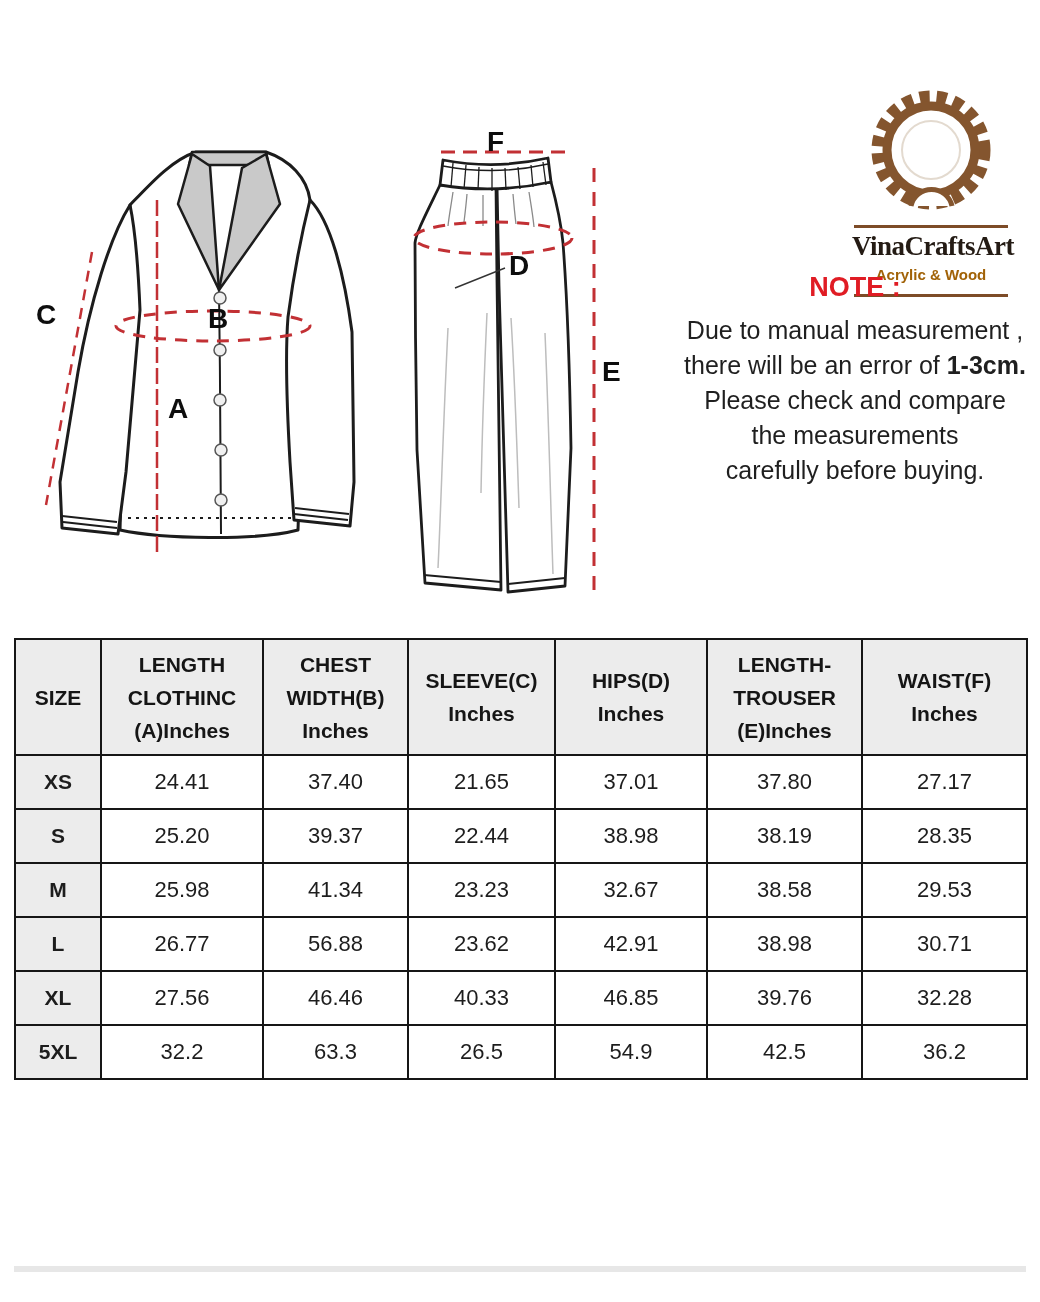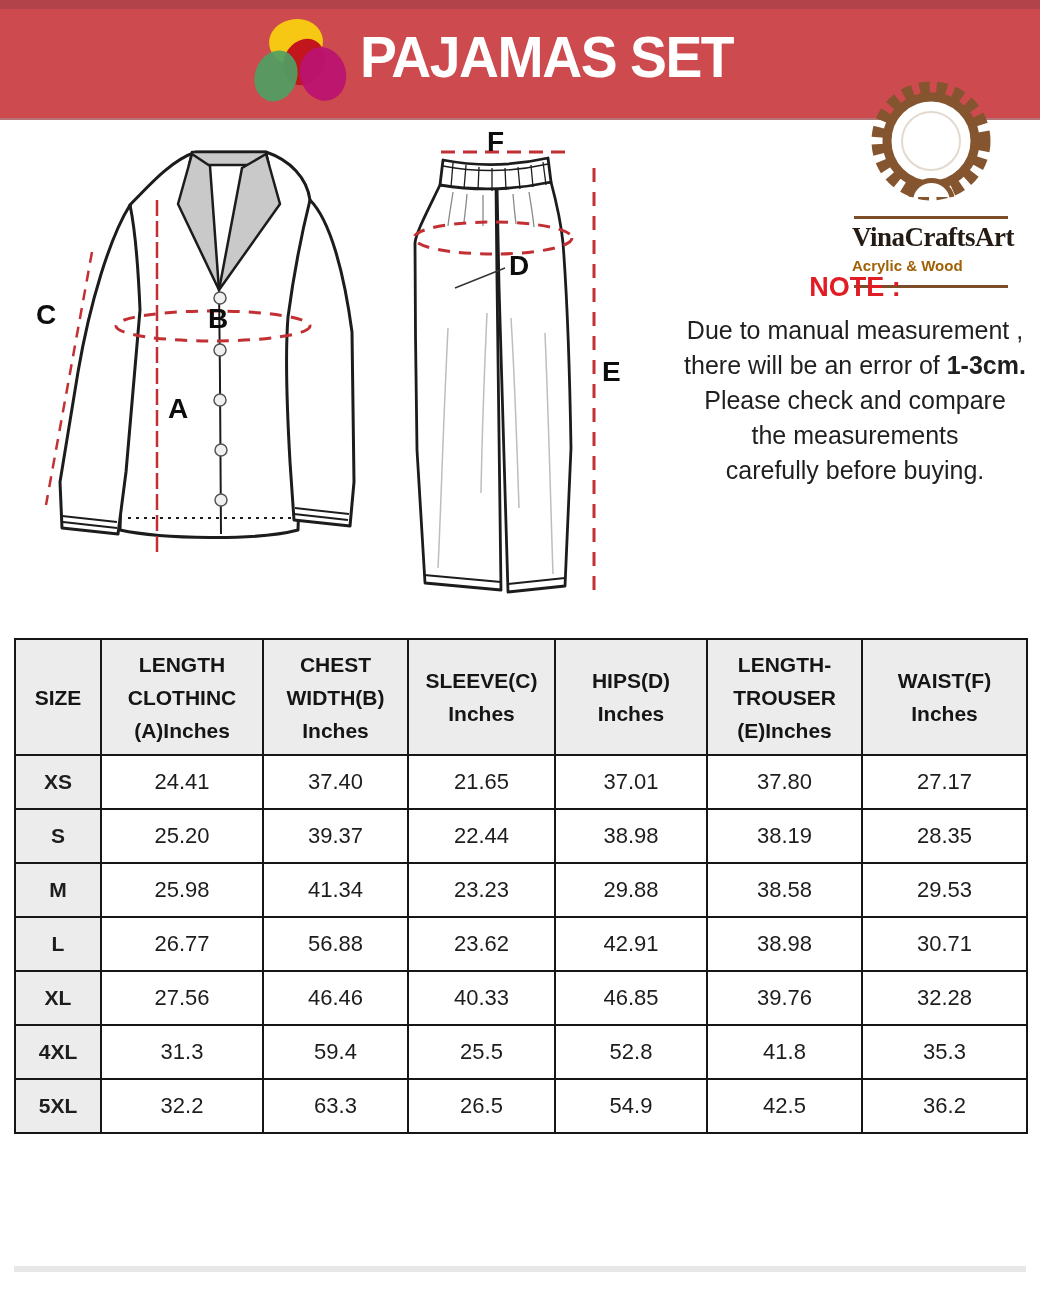--- a/index.html
+++ b/index.html
@@ -7,21 +7,21 @@
   .page { position:relative; width:1040px; height:1302px; background:#ffffff; overflow:hidden; }
 
   
   .banner { position:absolute; left:0; top:0; width:1040px; height:120px; background:#cd4a4e; border-bottom:2px solid #b57577; }
   .banner-topstrip { position:absolute; left:0; top:0; width:1040px; height:9px; background:#b2434a; }
   .banner-title { position:absolute; left:360px; top:24px; color:#ffffff; font-size:57px; font-weight:800;
                   letter-spacing:-1.5px; transform:scaleX(.97); transform-origin:left center; white-space:nowrap; }
   .petals { position:absolute; left:246px; top:14px; }
 
   
-  .brandbox { position:absolute; left:852px; top:75px; width:158px; height:222px; }
+  .brandbox { position:absolute; left:852px; top:84px; width:158px; height:222px; text-align:center; }
   .brand-blade { position:absolute; left:4px; top:0; }
   .brand-line { position:absolute; left:2px; width:154px; height:3px; background:#7d4c28; }
   .brand-line.l1 { top:141px; }
   .brand-line.l2 { top:210px; }
   .brand-name { position:absolute; left:0; top:147px; width:158px; font-family:"Liberation Serif", serif;
                 font-weight:700; font-size:27px; color:#241b14; letter-spacing:-0.5px; }
   .brand-tagline { position:absolute; left:0; top:182px; width:158px; font-weight:700; font-size:15px; color:#a16207; }
 
   
   .diagram-svg { position:absolute; }
@@ -41,30 +41,20 @@
                    white-space:pre-line; height:116px; }
   .size-table td { background:#ffffff; font-size:22px; color:#1d1d1d; height:54px; }
   .size-table td.size-cell { background:#ececec; font-weight:700; font-size:21px; }
   .table-shadow { position:absolute; left:14px; top:1266px; width:1012px; height:6px; background:#e7e7e7; }
 </style>
 </head>
 <body>
 
 <div class="page">
 
-  <div class="banner">
-    <div class="banner-topstrip"></div>
-    <svg class="petals" width="112" height="96" viewBox="0 0 112 96">
-      <ellipse cx="50" cy="28" rx="27" ry="23" fill="#f6c713" transform="rotate(-6 50 28)"></ellipse>
-      <ellipse cx="58" cy="48" rx="20" ry="24" fill="#c2151c" transform="rotate(28 58 48)"></ellipse>
-      <ellipse cx="30" cy="62" rx="21" ry="26" fill="#4f9f63" opacity="0.92" transform="rotate(20 30 62)"></ellipse>
-      <ellipse cx="77" cy="60" rx="23" ry="27" fill="#ba1370" opacity="0.95" transform="rotate(-16 77 60)"></ellipse>
-    </svg>
-    <div class="banner-title">PAJAMAS SET</div>
-  </div>
 
   <div class="brandbox">
     <svg class="brand-blade" width="150" height="140" viewBox="0 0 150 140">
       <circle cx="75" cy="66" r="53" fill="none" stroke="#84552e" stroke-width="13" stroke-dasharray="10 7"></circle>
       <circle cx="75" cy="66" r="44" fill="#ffffff" stroke="#84552e" stroke-width="9"></circle>
       <circle cx="75" cy="66" r="29" fill="none" stroke="#e3dacf" stroke-width="2"></circle>
       <path d="M 55 122 A 21 21 0 0 1 96 122" fill="#ffffff" stroke="#84552e" stroke-width="5"></path>
     </svg>
     <div class="brand-line l1"></div>
     <div class="brand-name">VinaCraftsArt</div>
@@ -227,21 +217,21 @@
             <td class="value-cell">22.44</td>
             <td class="value-cell">38.98</td>
             <td class="value-cell">38.19</td>
             <td class="value-cell">28.35</td>
           </tr>
           <tr>
             <td class="size-cell">M</td>
             <td class="value-cell">25.98</td>
             <td class="value-cell">41.34</td>
             <td class="value-cell">23.23</td>
-            <td class="value-cell">29.88</td>
+            <td class="value-cell">32.67</td>
             <td class="value-cell">38.58</td>
             <td class="value-cell">29.53</td>
           </tr>
           <tr>
             <td class="size-cell">L</td>
             <td class="value-cell">26.77</td>
             <td class="value-cell">56.88</td>
             <td class="value-cell">23.62</td>
             <td class="value-cell">42.91</td>
             <td class="value-cell">38.98</td>
@@ -250,29 +240,20 @@
           <tr>
             <td class="size-cell">XL</td>
             <td class="value-cell">27.56</td>
             <td class="value-cell">46.46</td>
             <td class="value-cell">40.33</td>
             <td class="value-cell">46.85</td>
             <td class="value-cell">39.76</td>
             <td class="value-cell">32.28</td>
           </tr>
           <tr>
-            <td class="size-cell">4XL</td>
-            <td class="value-cell">31.3</td>
-            <td class="value-cell">59.4</td>
-            <td class="value-cell">25.5</td>
-            <td class="value-cell">52.8</td>
-            <td class="value-cell">41.8</td>
-            <td class="value-cell">35.3</td>
-          </tr>
-          <tr>
             <td class="size-cell">5XL</td>
             <td class="value-cell">32.2</td>
             <td class="value-cell">63.3</td>
             <td class="value-cell">26.5</td>
             <td class="value-cell">54.9</td>
             <td class="value-cell">42.5</td>
             <td class="value-cell">36.2</td>
           </tr>
         </tbody>
     </table>

